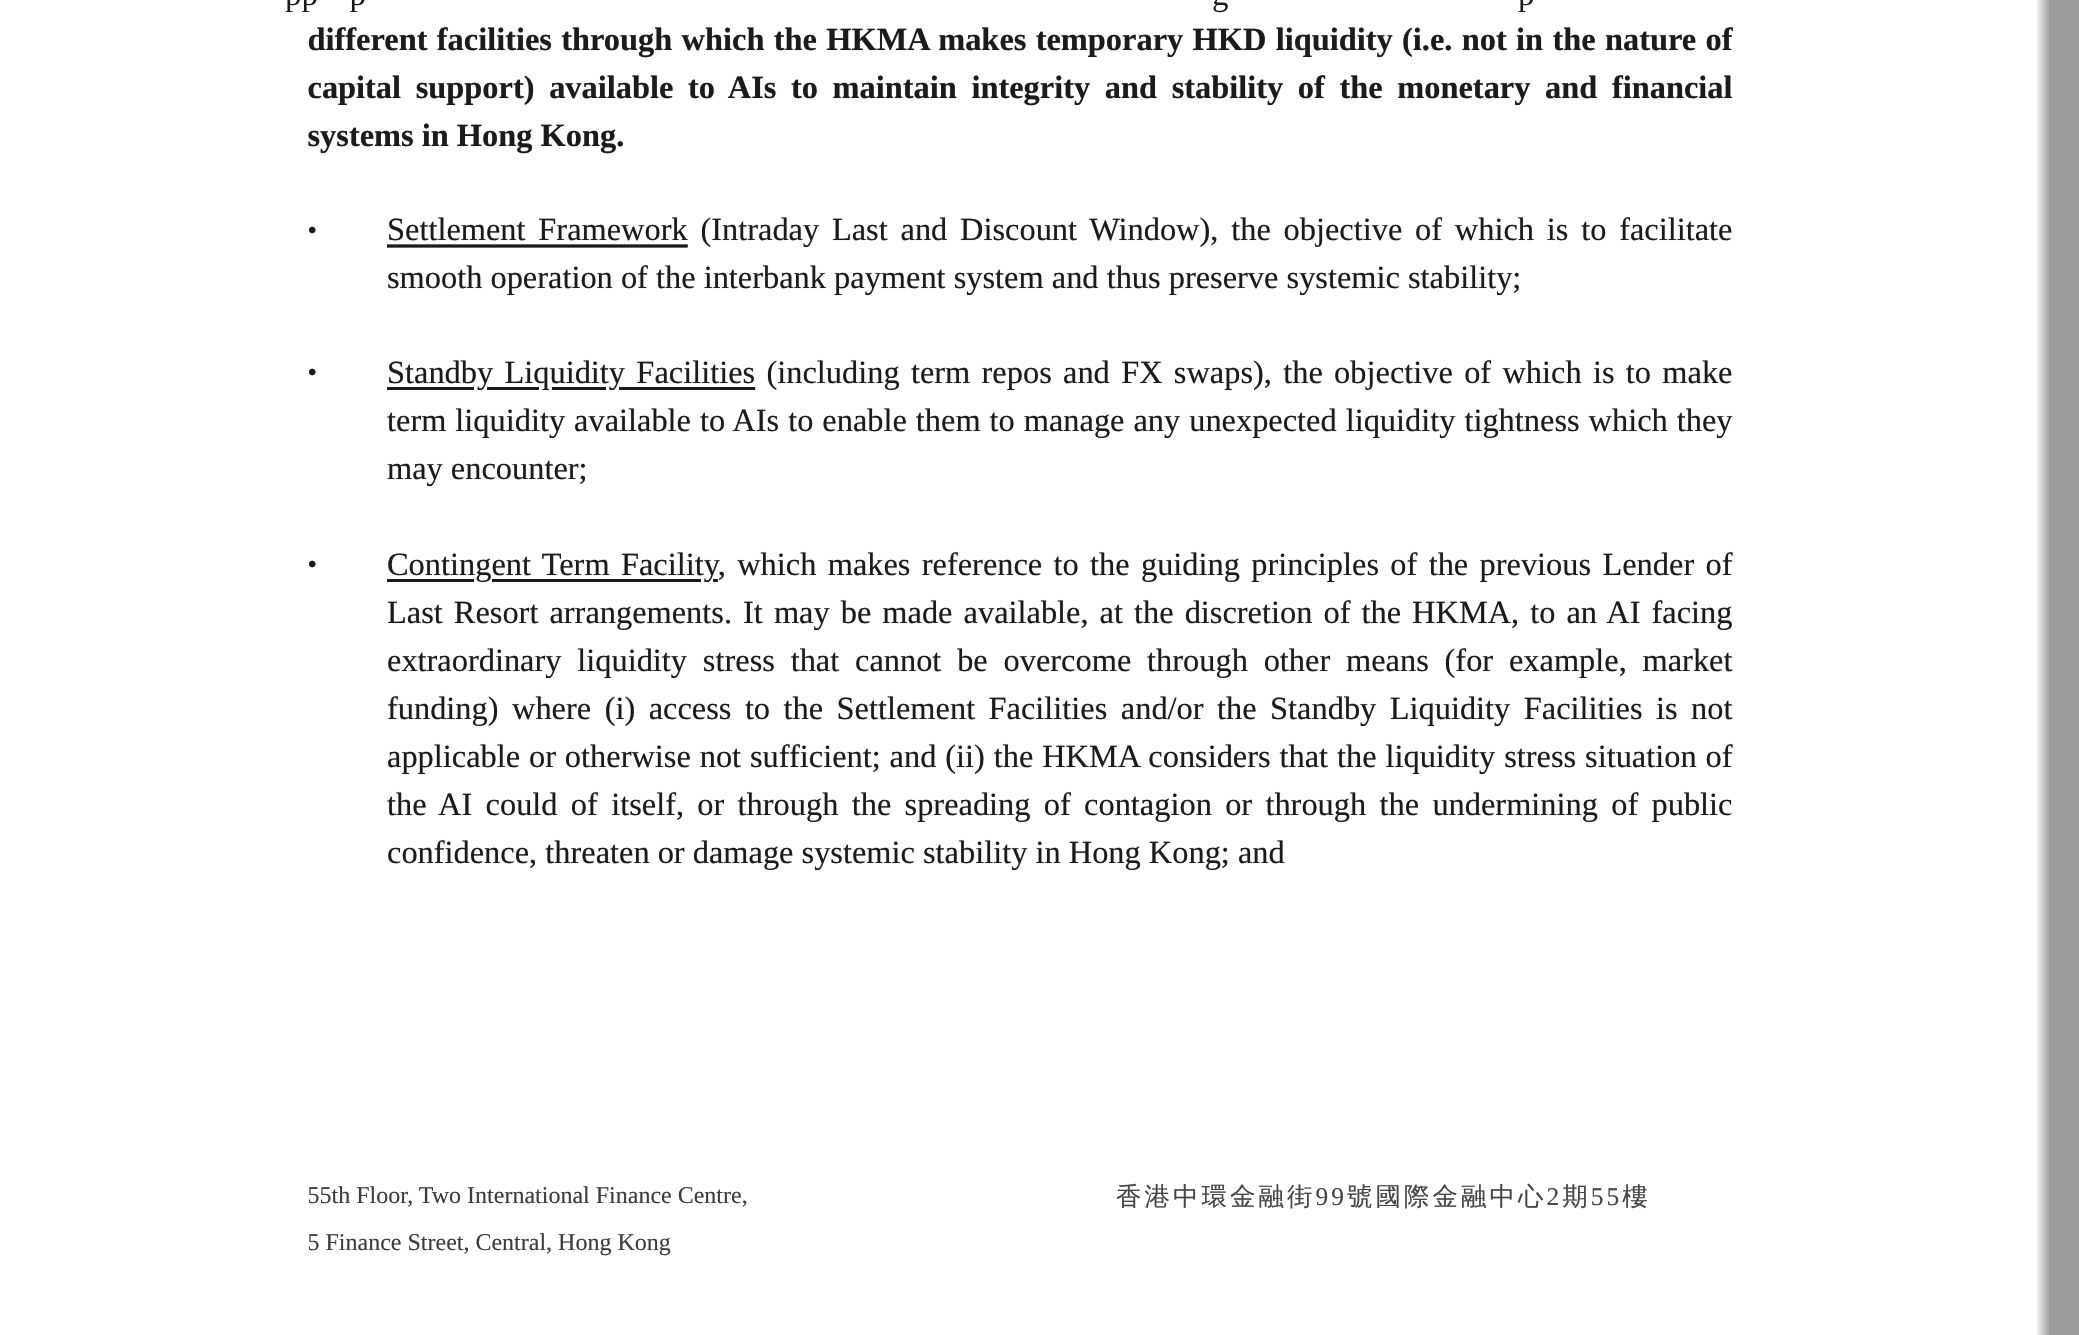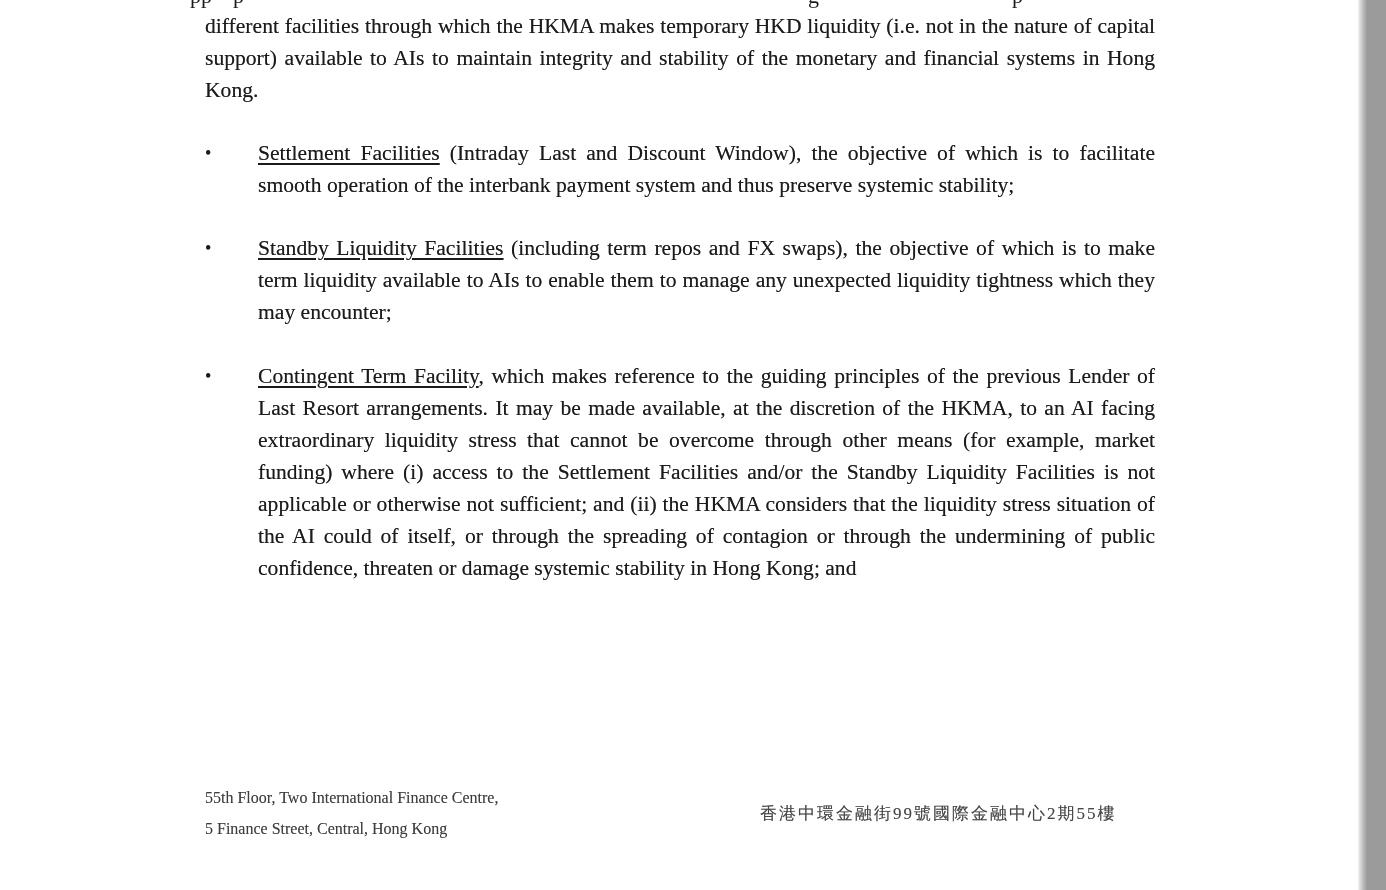--- a/index.html
+++ b/index.html
@@ -40,21 +40,21 @@
     position: absolute;
     left: 205px; top: 0;
     width: 950px;
     color: #1b1b1b;
     font-size: 21.6px;
     line-height: 32px;
     text-align: justify;
     text-shadow: 0 0 0.5px rgba(20,20,20,0.55);
   }
   .content p { margin: 0; }
-  .para.intro   { margin-top: 10px; }
+  .para.intro   { margin-top: 10px; font-weight: bold; }
   .para.framework { margin-top: 33px; text-align: left; }
   .bullet {
     display: flex;
     align-items: flex-start;
   }
   .bullet.b1 { margin-top: 31px; }
   .bullet.b2 { margin-top: 31px; }
   .bullet.b3 { margin-top: 32px; }
   .bullet .marker {
     flex: 0 0 53px;
@@ -79,21 +79,21 @@
   .footer-left p { margin: 0; }
   .footer-right {
     position: absolute;
     left: 744px; top: 781px;
     width: 430px;
     color: #474747;
     font-size: 17px;
     line-height: 33px;
     text-shadow: 0 0 0.4px rgba(60,60,60,0.4);
   }
-  .footer-right p { margin: 16px; }
+  .footer-right p { margin: 0; }
   .footer-right .cjk-line { letter-spacing: 2px; }
 </style>
 </head>
 <body>
 
 <div class="page">
 
   <div class="top-clip">
     <span class="frag" style="left:190px">pp</span>
     <span class="frag" style="left:233px">p</span>
@@ -101,21 +101,21 @@
     <span class="frag" style="left:1012px">p</span>
   </div>
 
   <div class="content">
 
     <p class="para intro">different facilities through which the HKMA makes temporary HKD liquidity (i.e. not in the nature of capital support) available to AIs to maintain integrity and stability of the monetary and financial systems in Hong Kong.</p>
 
 
     <div class="bullet b1">
       <span class="marker">•</span>
-      <p class="btext"><span class="u">Settlement Facilities</span><span> (Intraday Last and Discount Window), the objective of which is to facilitate smooth operation of the interbank payment system and thus preserve systemic stability;</span></p>
+      <p class="btext"><span class="u">Settlement Framework</span><span> (Intraday Last and Discount Window), the objective of which is to facilitate smooth operation of the interbank payment system and thus preserve systemic stability;</span></p>
     </div>
 
     <div class="bullet b2">
       <span class="marker">•</span>
       <p class="btext"><span class="u">Standby Liquidity Facilities</span><span> (including term repos and FX swaps), the objective of which is to make term liquidity available to AIs to enable them to manage any unexpected liquidity tightness which they may encounter;</span></p>
     </div>
 
     <div class="bullet b3">
       <span class="marker">•</span>
       <p class="btext"><span class="u">Contingent Term Facility</span><span>, which makes reference to the guiding principles of the previous Lender of Last Resort arrangements.  It may be made available, at the discretion of the HKMA, to an AI facing extraordinary liquidity stress that cannot be overcome through other means (for example, market funding) where (i) access to the Settlement Facilities and/or the Standby Liquidity Facilities is not applicable or otherwise not sufficient; and (ii) the HKMA considers that the liquidity stress situation of the AI could of itself, or through the spreading of contagion or through the undermining of public confidence, threaten or damage systemic stability in Hong Kong; and</span></p>

